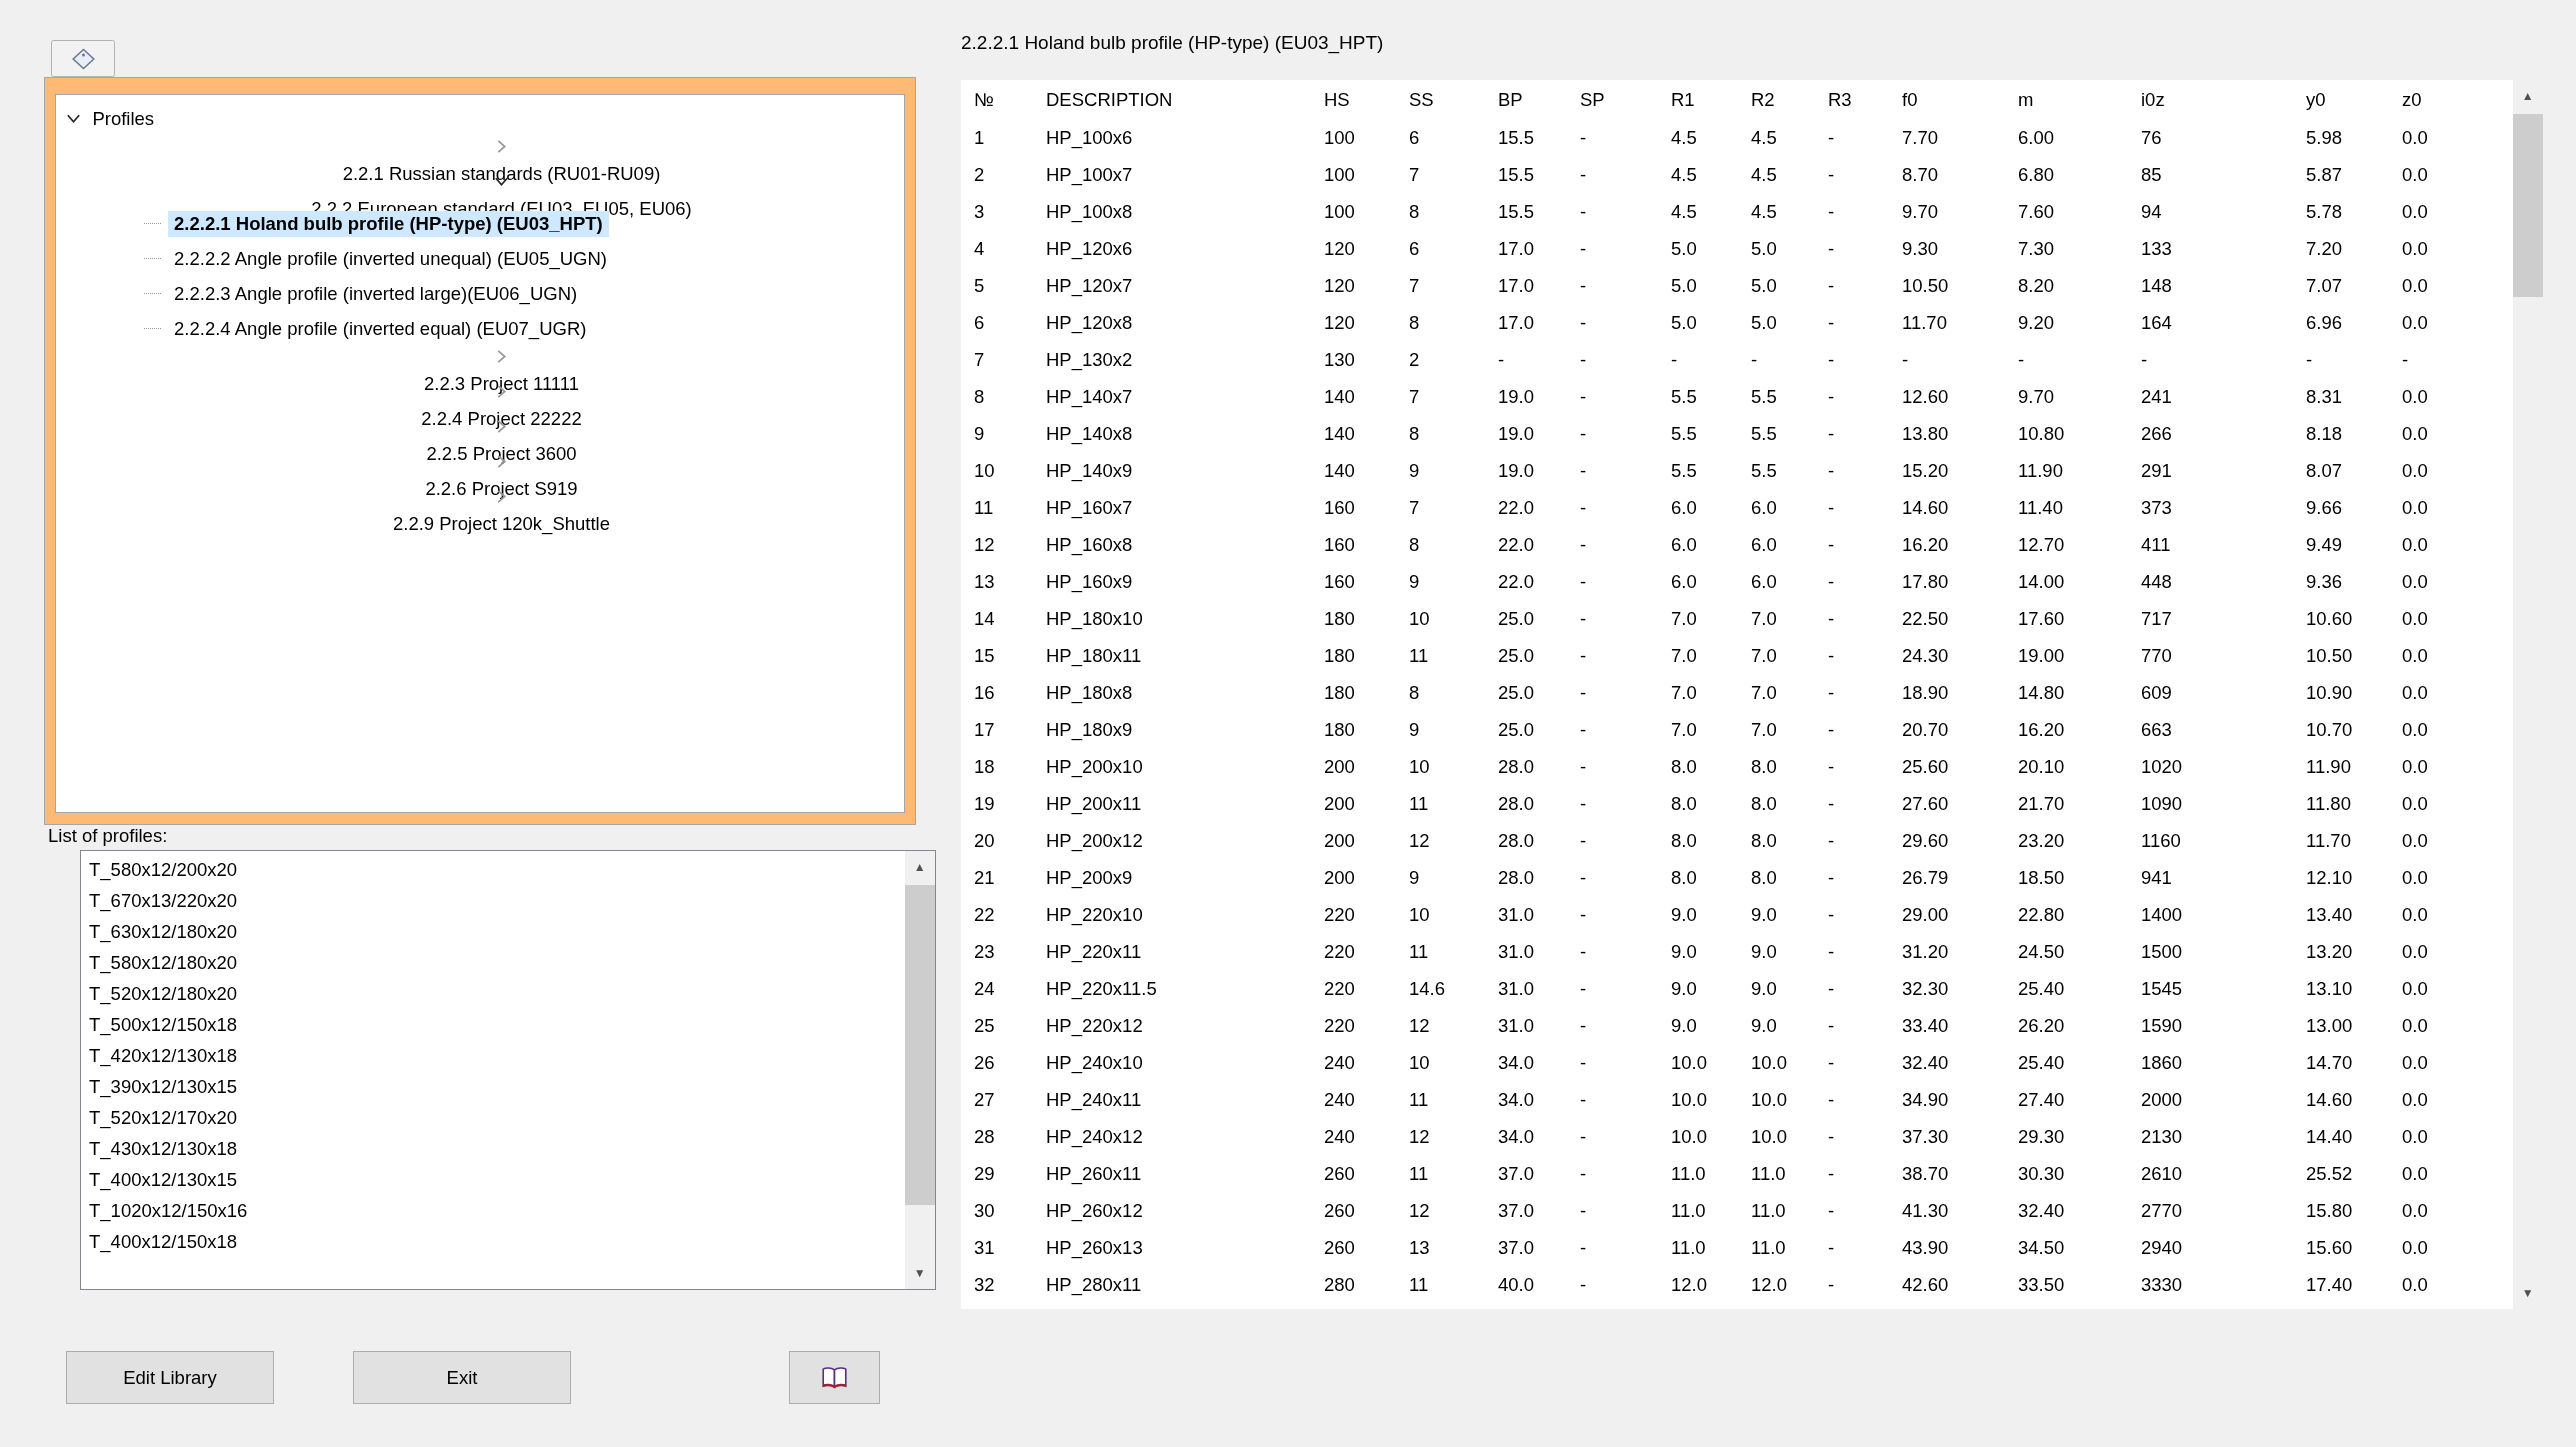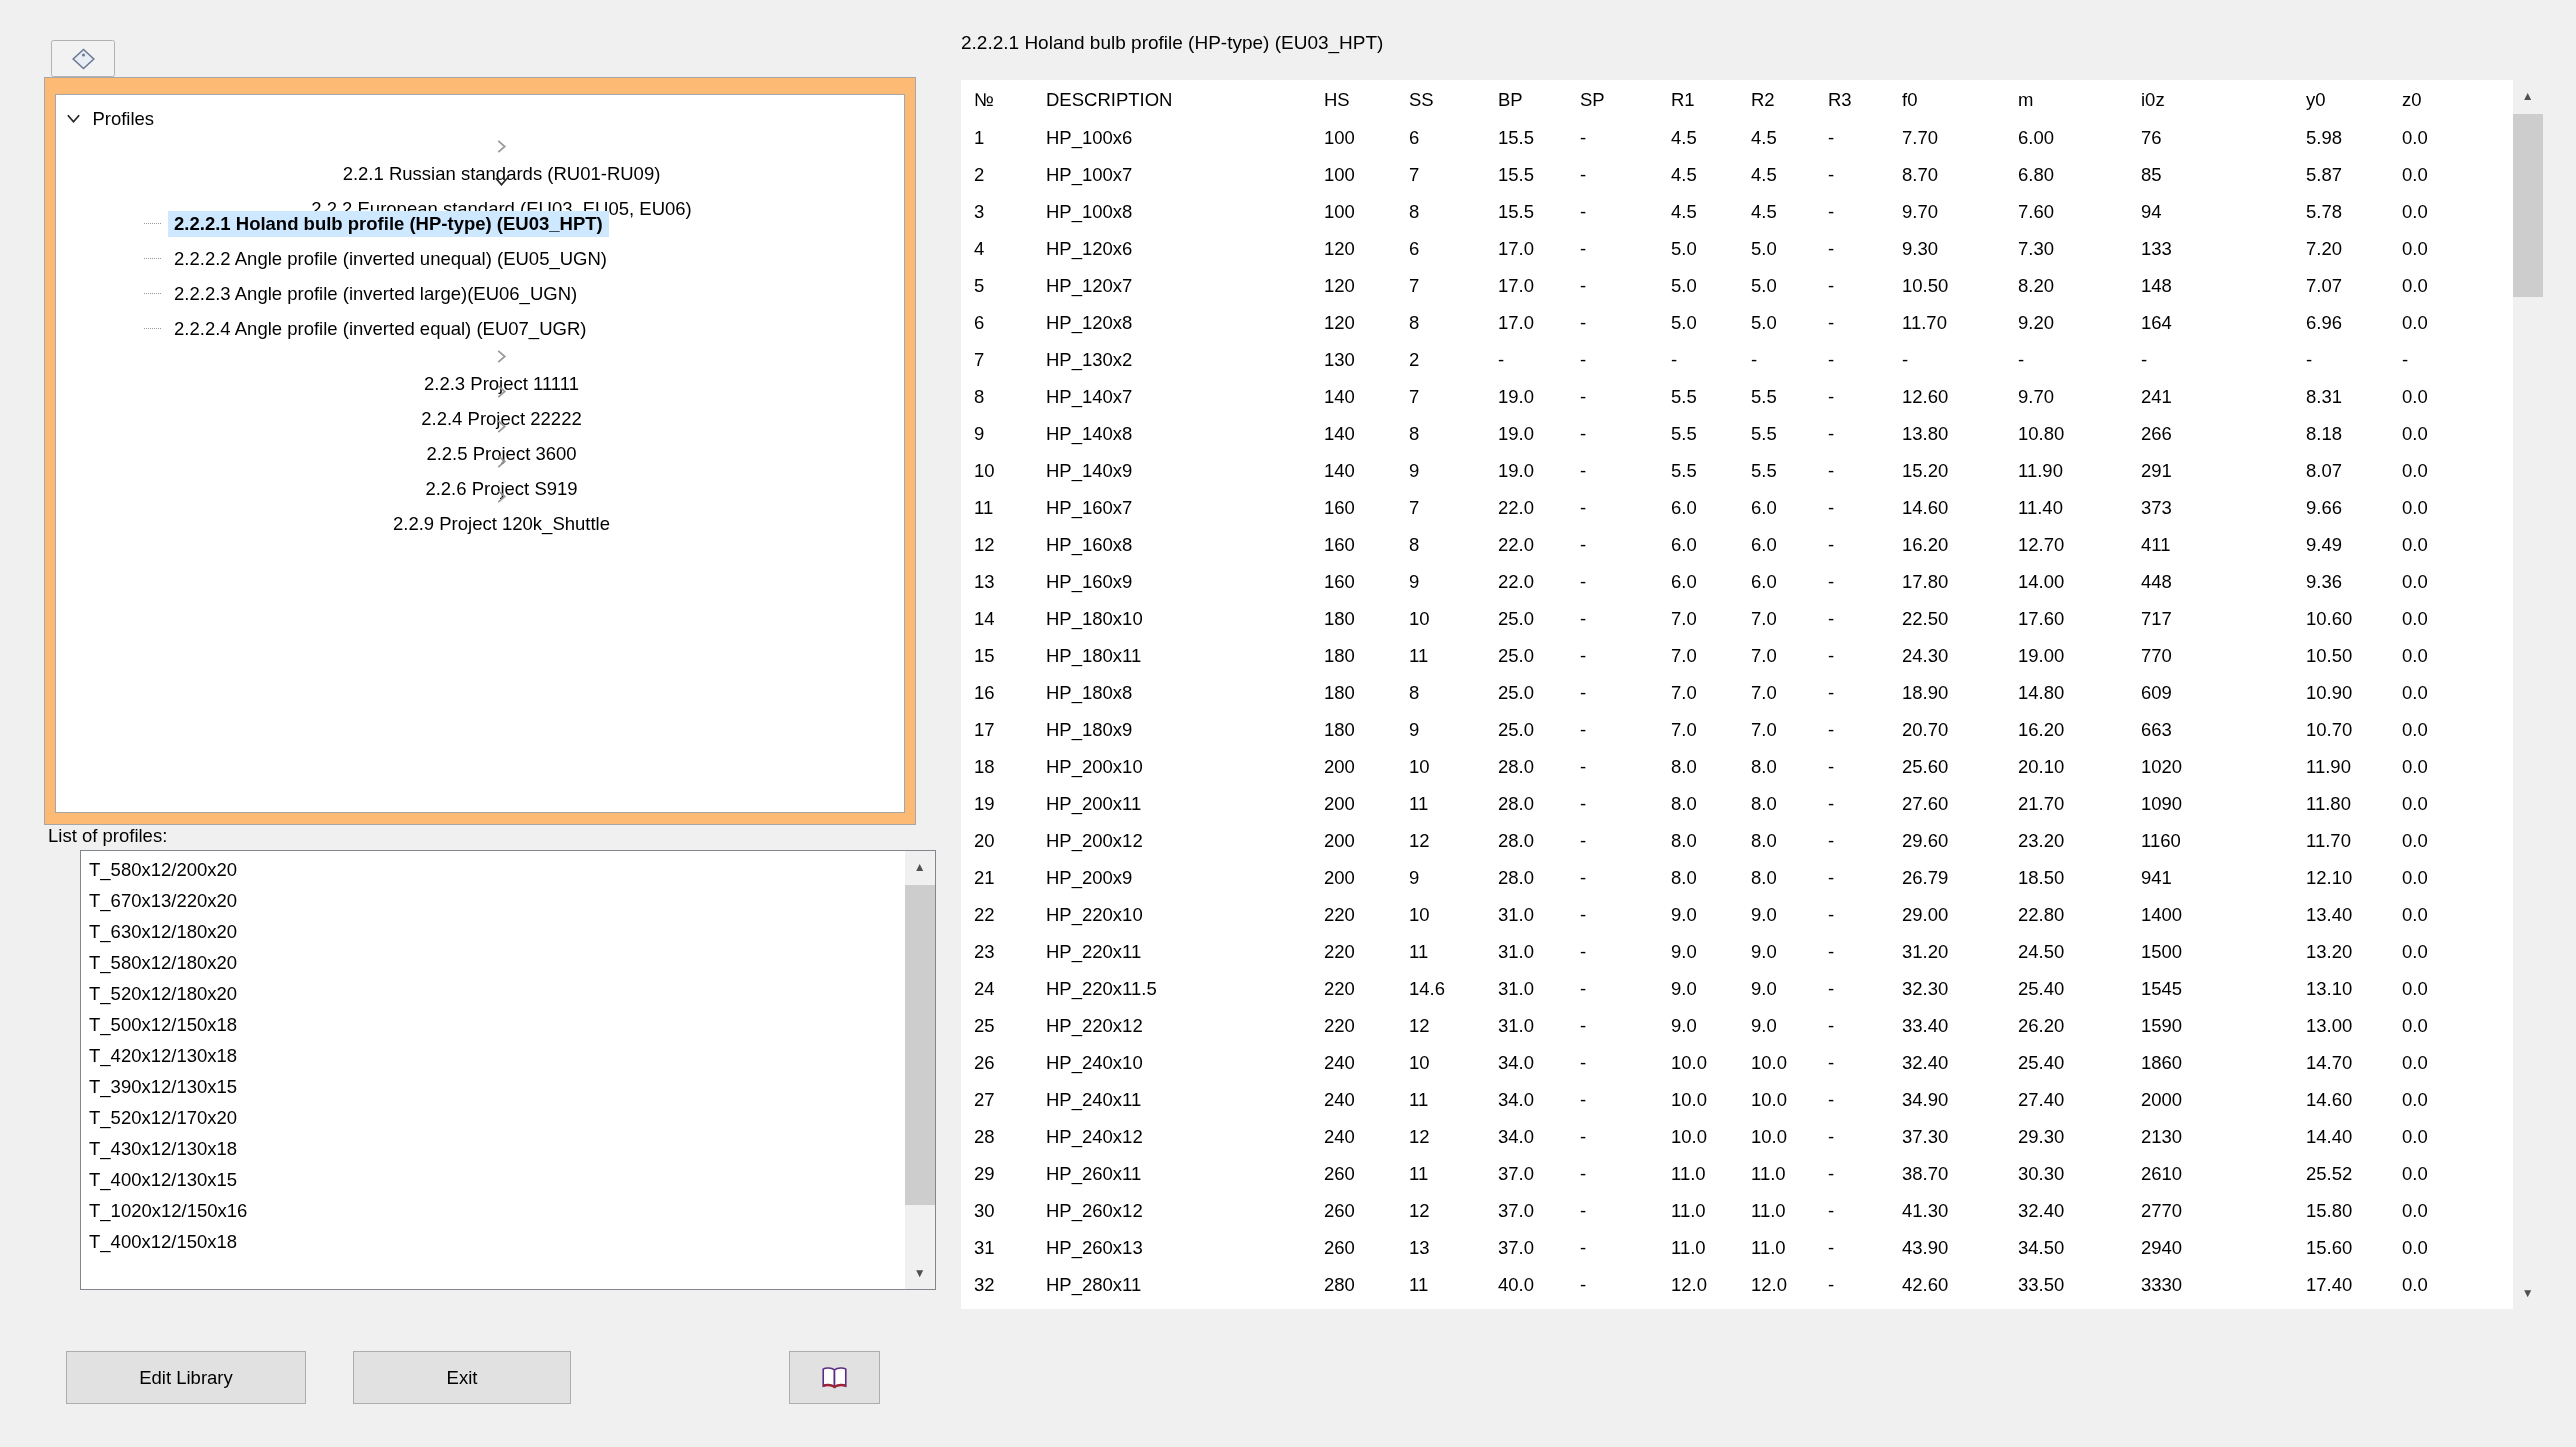--- a/index.html
+++ b/index.html
@@ -54,21 +54,21 @@
   .scroll-btn.up { top: 0; } .scroll-btn.down { bottom: 0; }
   .scroll-thumb { position: absolute; left: 0; width: 30.5px; background: #cdcdcd; cursor: pointer; }
   .listbox .scroll-thumb { top: 34px; height: 320px; }
   .table-scroll .scroll-thumb { top: 34px; height: 183px; }
 
   
   .btn {
     position: absolute; height: 53px; background: #e1e1e1; border: 0.8px solid #adadad;
     font-family: inherit; font-size: 18.5px; color: #000; cursor: pointer;
   }
-  .btn-edit { left: 66px;  top: 1351px; width: 240px; }
+  .btn-edit { left: 66px;  top: 1351px; width: 208px; }
   .btn-exit { left: 353px; top: 1351px; width: 218px; }
   .btn-book { left: 789px; top: 1351px; width: 91px; display: flex; align-items: center; justify-content: center; }
 
   
   .main-title { position: absolute; left: 961px; top: 32px; font-size: 19px; }
   .table-area {
     position: absolute; left: 961px; top: 80px; width: 1582px; height: 1229px;
     background: #fff;
   }
   .thead, .trow {

